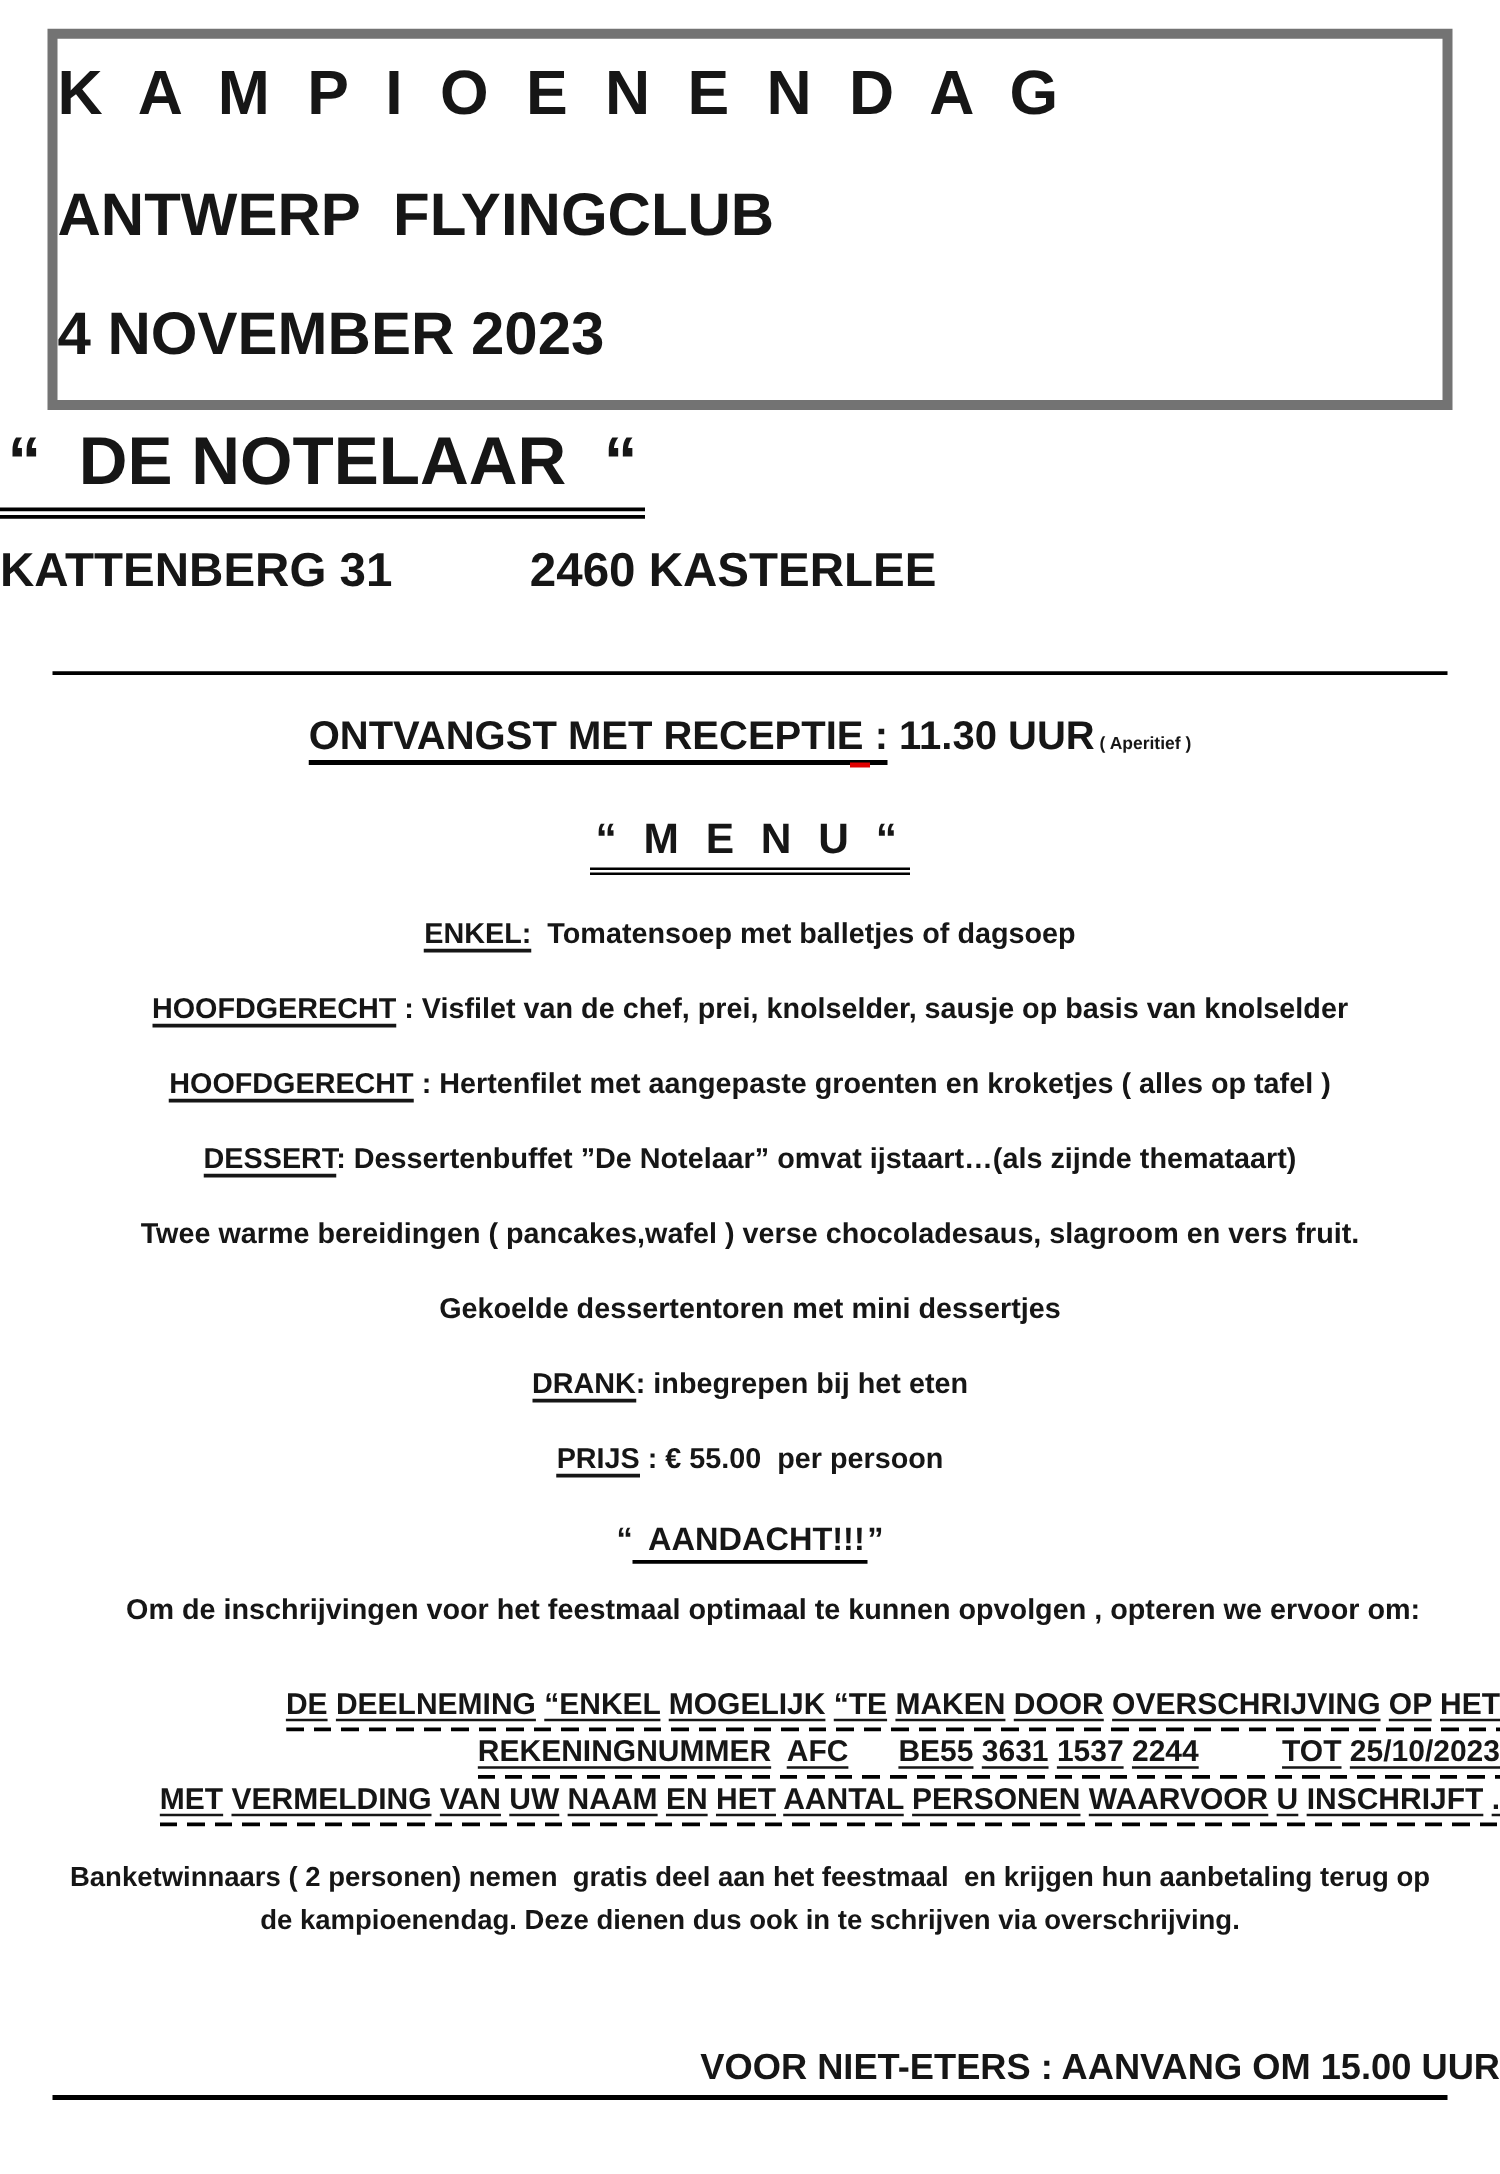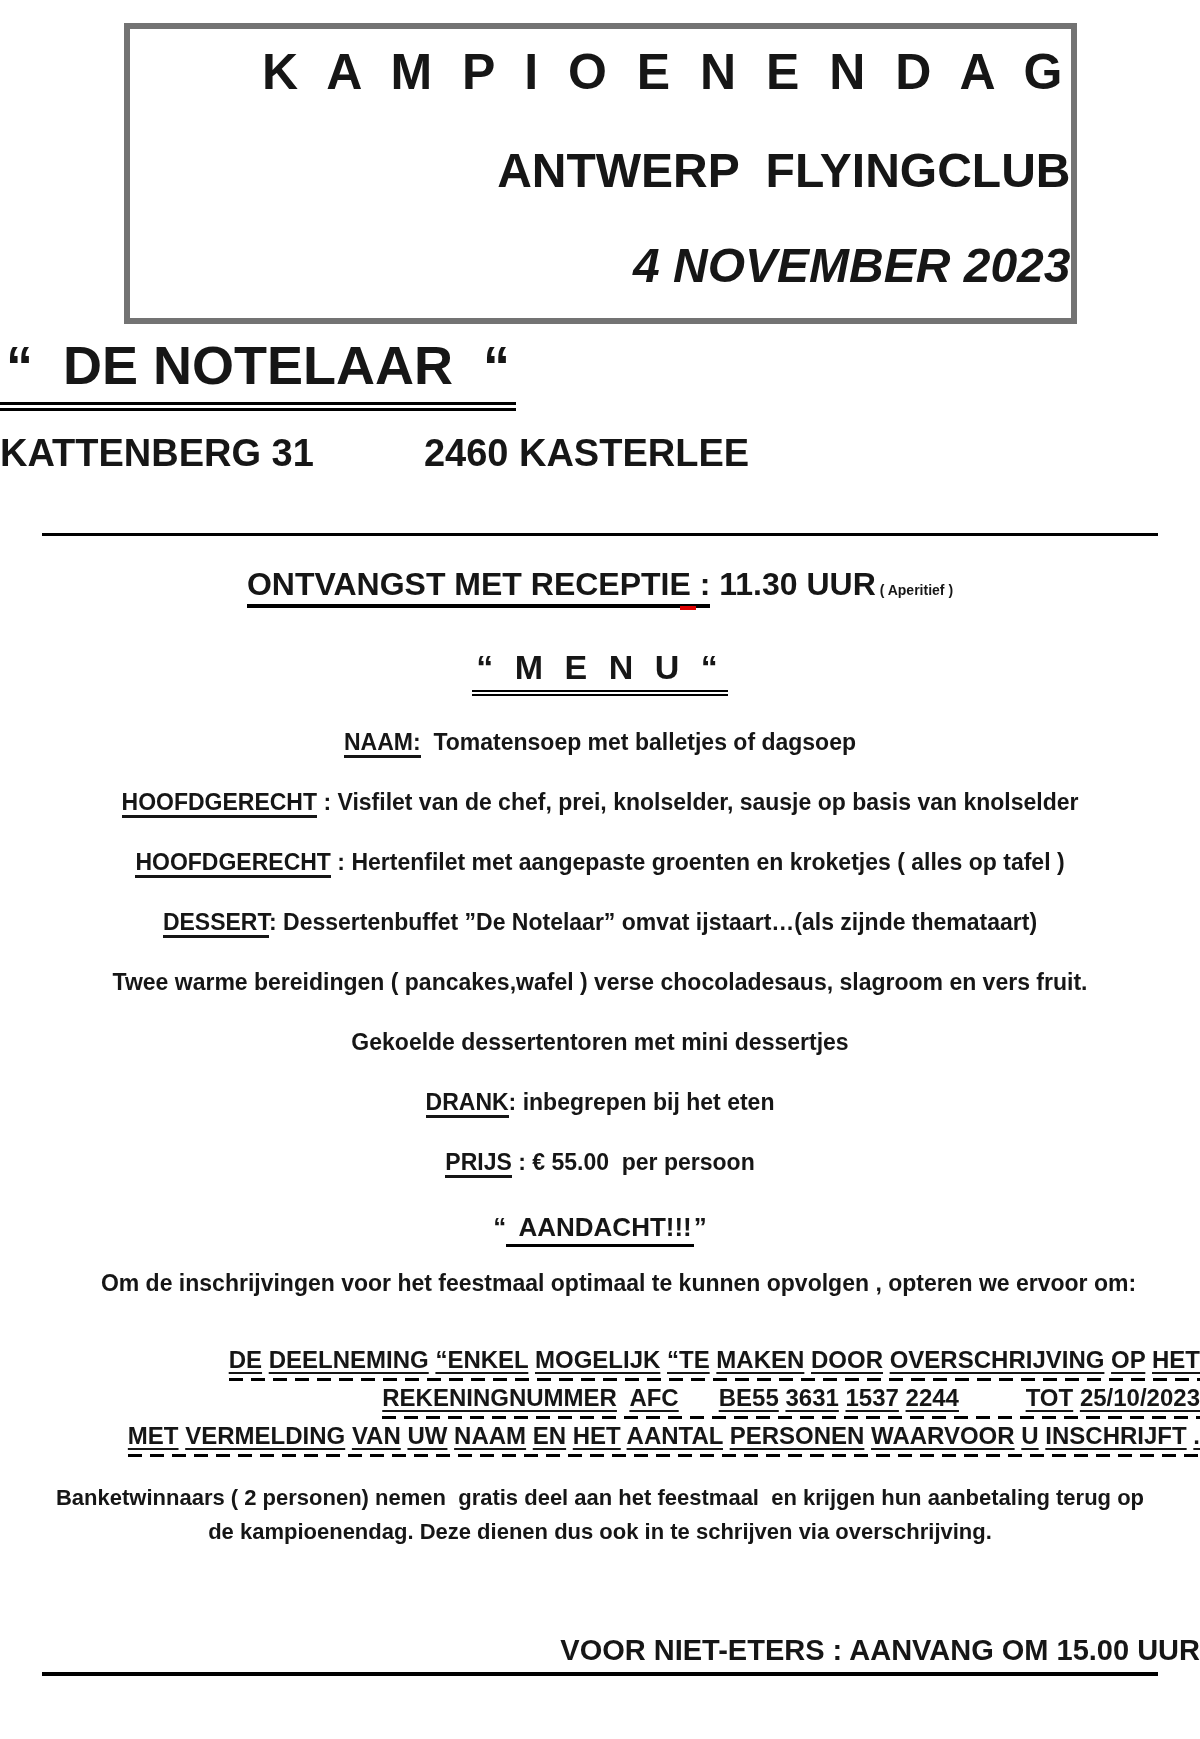--- a/index.html
+++ b/index.html
@@ -17,42 +17,41 @@
     color:var(--ink);
     font-family:"Liberation Sans","DejaVu Sans",sans-serif;
     font-weight:700;
     overflow:hidden;
   }
   .pre{white-space:pre-wrap;}
   p{margin:0;}
 
   
   .title-box{
-    width:953px;
+    width:1124px;
     margin:23px auto 0 auto;
-    border:6px solid #737373;
-    text-align:right;
+    border:8px solid #737373;
+    text-align:left;
   }
   .title-box .line1{
     margin-top:14px;
     font-size:50px;
     line-height:58px;
     letter-spacing:8px;
   }
   .title-box .line2{
     margin-top:42px;
     font-size:48px;
     line-height:55px;
   }
   .title-box .line3{
     margin-top:40px;
     font-size:48px;
     line-height:55px;
     margin-bottom:25px;
-    font-style:italic;
   }
 
   
   .venue-title{
     text-align:left;
     margin-top:10px;
   }
   .venue-title .venue-underline{
     display:inline-block;
     font-size:54px;
@@ -201,21 +200,21 @@
   <hr class="hr top">
 
   <p class="reception">
     <span class="reception-label pre"><span>ONTVANGST MET RECEPTIE :</span><span class="red-tick"></span></span><span class="pre"> 11.30 UUR</span><span class="reception-note pre"> ( Aperitief )</span>
   </p>
 
   <p class="menu-title">
     <span class="menu-underline pre">“ M E N U “</span>
   </p>
 
-  <p class="course"><span class="course-label pre">NAAM:</span><span class="pre">  </span><span class="pre">Tomatensoep met balletjes of dagsoep</span></p>
+  <p class="course"><span class="course-label pre">ENKEL:</span><span class="pre">  </span><span class="pre">Tomatensoep met balletjes of dagsoep</span></p>
 
   <p class="course"><span class="course-label pre">HOOFDGERECHT</span><span class="pre"> : </span><span class="pre">Visfilet van de chef, prei, knolselder, sausje op basis van knolselder</span></p>
 
   <p class="course"><span class="course-label pre">HOOFDGERECHT</span><span class="pre"> : </span><span class="pre">Hertenfilet met aangepaste groenten en kroketjes ( alles op tafel )</span></p>
 
   <p class="course"><span class="course-label pre">DESSERT</span><span class="pre">: </span><span class="pre">Dessertenbuffet ”De Notelaar” omvat ijstaart…(als zijnde themataart)</span></p>
 
 
   <p class="course"><span class="pre">Twee warme bereidingen ( pancakes,wafel ) verse chocoladesaus, slagroom en vers fruit.</span></p>
 

